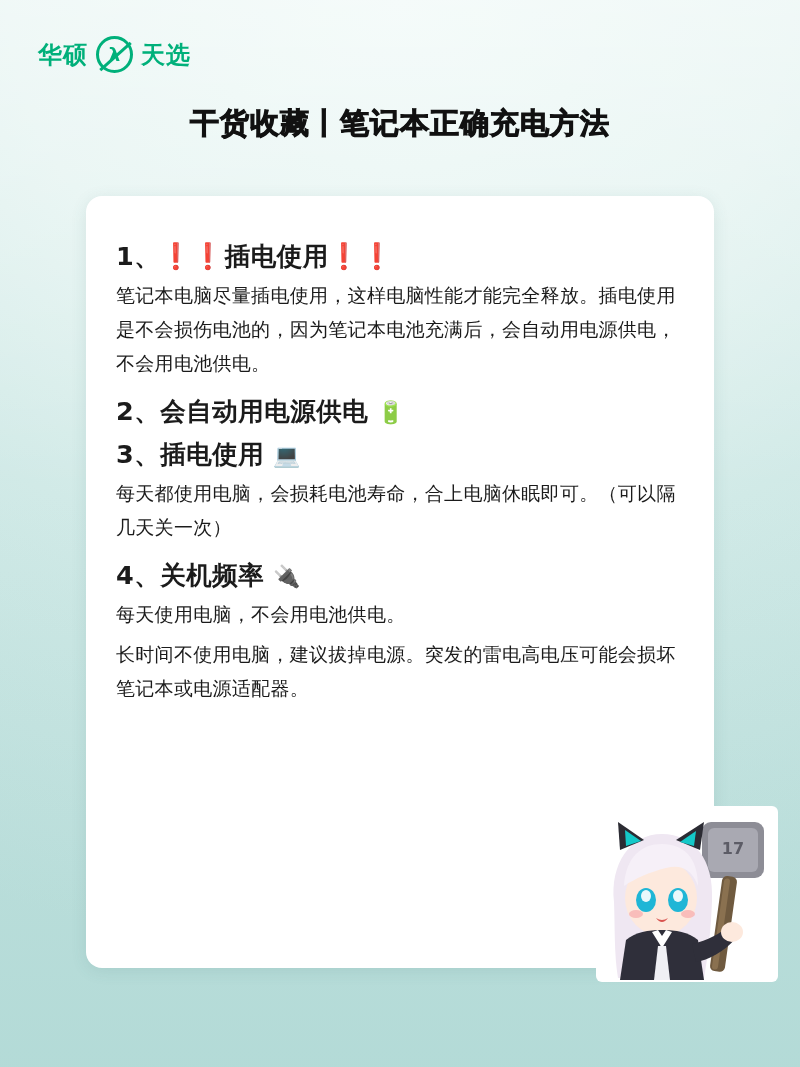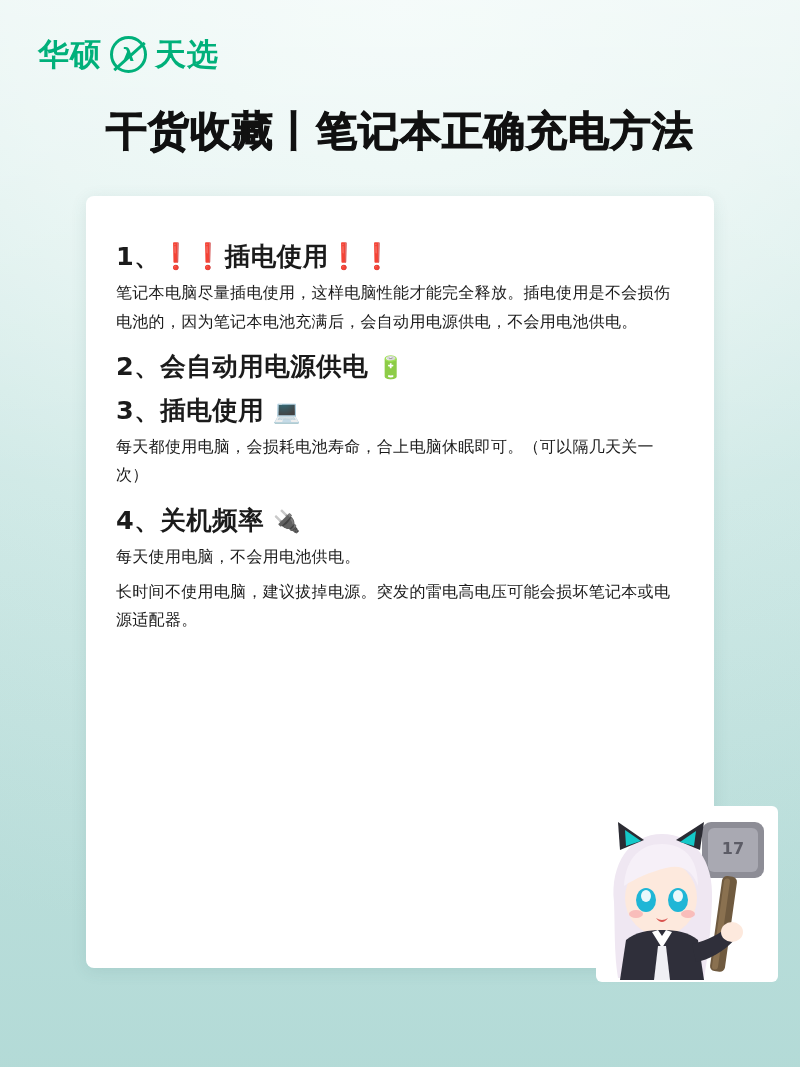--- a/index.html
+++ b/index.html
@@ -35,21 +35,21 @@
     position: absolute;
     left: 38px;
     top: 36px;
     display: flex;
     align-items: center;
     gap: 8px;
     z-index: 4;
   }
   .brand-text {
     font-family: "DejaVu Sans", sans-serif;
-    font-size: 31px;
+    font-size: 24px;
     font-weight: bold;
     color: #00b07a;
     letter-spacing: 1px;
     line-height: 1;
   }
   .brand-mark {
     width: 37px;
     height: 37px;
     border-radius: 50%;
     border: 3px solid #00b07a;
@@ -80,37 +80,37 @@
   }
 
   
   .title {
     position: absolute;
     left: 0;
     right: 0;
     top: 104px;
     text-align: center;
     font-family: "DejaVu Sans", sans-serif;
-    font-size: 41px;
+    font-size: 29px;
     font-weight: bold;
     color: #111111;
     letter-spacing: 1px;
     z-index: 4;
     -webkit-text-stroke: 1px #111111;
   }
 
   
   .card {
     position: absolute;
     left: 86px;
     top: 196px;
     width: 628px;
     height: 772px;
     background: #ffffff;
-    border-radius: 8px;
+    border-radius: 16px;
     box-shadow: 0 3px 16px rgba(60,110,105,0.12);
     z-index: 3;
     box-sizing: border-box;
     padding: 40px 28px 28px 28px;
     overflow: hidden;
   }
   .content {
     font-family: "DejaVu Sans", sans-serif;
     color: #1b1b1b;
   }
@@ -122,21 +122,21 @@
     font-weight: bold;
     line-height: 1.62;
     margin: 0 0 2px 2px;
     letter-spacing: 0.5px;
   }
   .sec-head .emph {
     color: #e8372b;
     font-weight: bold;
   }
   .sec-body {
-    font-size: 16px;
+    font-size: 19px;
     line-height: 1.78;
     margin: 0 0 10px 2px;
     letter-spacing: 0.3px;
   }
   .sec-body.tight { margin-bottom: 6px; }
   .ic {
     font-family: "DejaVu Sans", sans-serif;
     font-size: 22px;
   }
 

